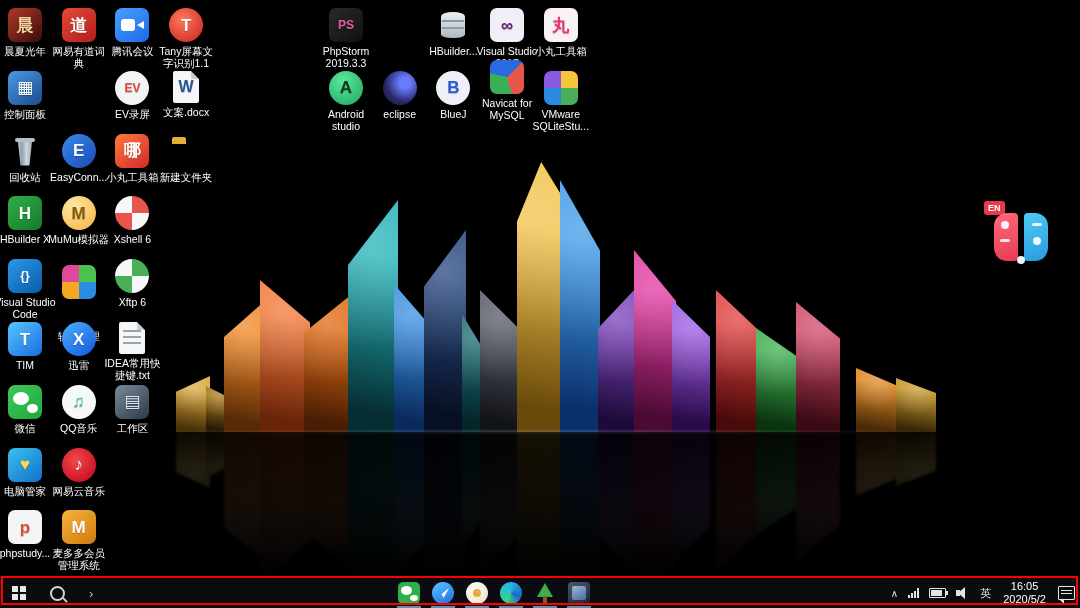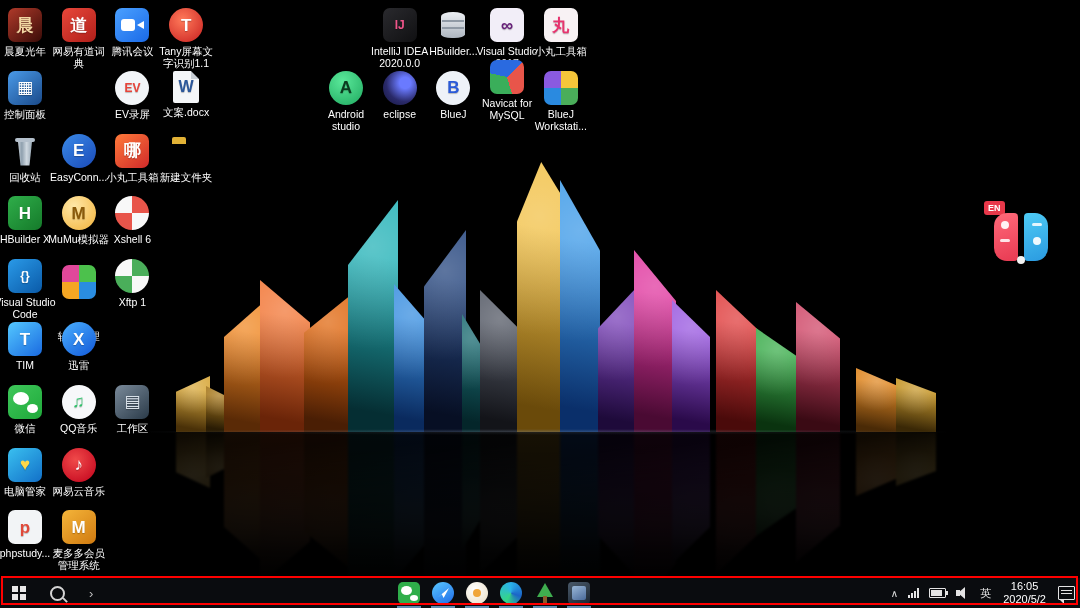--- a/index.html
+++ b/index.html
@@ -296,21 +296,25 @@
     <div class="dicon" style="left: 101.4px; top: 196.4px;">
       <div class="glyph circle" style="background: conic-gradient(rgb(232, 85, 74) 0deg, rgb(232, 85, 74) 25%, rgb(248, 248, 248) 0deg, rgb(248, 248, 248) 50%, rgb(232, 85, 74) 0deg, rgb(232, 85, 74) 75%, rgb(248, 248, 248) 0deg, rgb(248, 248, 248) 100%);">
         <span class="gtxt"></span>
       </div>
       <div class="dlabel">Xshell 6</div>
     </div>
     <div class="dicon" style="left: 101.4px; top: 259.2px;">
       <div class="glyph circle" style="background: conic-gradient(rgb(74, 174, 90) 0deg, rgb(74, 174, 90) 25%, rgb(248, 248, 248) 0deg, rgb(248, 248, 248) 50%, rgb(74, 174, 90) 0deg, rgb(74, 174, 90) 75%, rgb(248, 248, 248) 0deg, rgb(248, 248, 248) 100%);">
         <span class="gtxt"></span>
       </div>
-      <div class="dlabel">Xftp 1</div>
+      <div class="dlabel">Xftp 6</div>
+    </div>
+    <div class="dicon" style="left: 101.4px; top: 322px;">
+      <div class="glyph file"></div>
+      <div class="dlabel">IDEA常用快捷键.txt</div>
     </div>
     <div class="dicon" style="left: 101.4px; top: 384.8px;">
       <div class="glyph tile" style="background: linear-gradient(140deg, rgb(122, 138, 154), rgb(42, 58, 72));">
         <span class="gtxt" style="color: rgb(216, 224, 232);">▤</span>
       </div>
       <div class="dlabel">工作区</div>
     </div>
     <div class="dicon" style="left: 155.1px; top: 8px;">
       <div class="glyph circle" style="background: radial-gradient(circle at 40% 35%, rgb(255, 122, 90), rgb(200, 31, 31));">
         <span class="gtxt" style="color: rgb(255, 255, 255);">T</span>
@@ -322,25 +326,25 @@
         <span class="gtxt">W</span>
       </div>
       <div class="dlabel">文案.docx</div>
     </div>
     <div class="dicon" style="left: 155.1px; top: 133.6px;">
       <div class="glyph folder">
         <span class="gtxt"></span>
       </div>
       <div class="dlabel">新建文件夹</div>
     </div>
-    <div class="dicon" style="left: 368.7px; top: 8px;">
+    <div class="dicon" style="left: 315px; top: 8px;">
       <div class="glyph tile" style="background: linear-gradient(140deg, rgb(42, 42, 46), rgb(16, 16, 18));">
-        <span class="gtxt" style="color: rgb(240, 85, 138); font-size: 12px;">IJ</span>
-      </div>
-      <div class="dlabel">IntelliJ IDEA 2020.0.0</div>
+        <span class="gtxt" style="color: rgb(232, 90, 160); font-size: 12px;">PS</span>
+      </div>
+      <div class="dlabel">PhpStorm 2019.3.3</div>
     </div>
     <div class="dicon" style="left: 422.4px; top: 8px;">
       <div class="glyph db"></div>
       <div class="dlabel">HBuilder...</div>
     </div>
     <div class="dicon" style="left: 476.1px; top: 8px;">
       <div class="glyph tile" style="background: rgb(242, 238, 248);">
         <span class="gtxt" style="color: rgb(104, 33, 122);">∞</span>
       </div>
       <div class="dlabel">Visual Studio 2017</div>
@@ -372,21 +376,21 @@
     <div class="dicon" style="left: 476.1px; top: 60px;">
       <div class="glyph tile" style="background: conic-gradient(from 45deg, rgb(232, 85, 74) 0deg, rgb(232, 85, 74) 33%, rgb(58, 174, 90) 0deg, rgb(58, 174, 90) 66%, rgb(42, 106, 224) 0deg, rgb(42, 106, 224) 100%);">
         <span class="gtxt"></span>
       </div>
       <div class="dlabel">Navicat for MySQL</div>
     </div>
     <div class="dicon" style="left: 529.8px; top: 70.8px;">
       <div class="glyph tile" style="background: conic-gradient(rgb(245, 198, 58) 0deg, rgb(245, 198, 58) 25%, rgb(74, 174, 90) 0deg, rgb(74, 174, 90) 50%, rgb(42, 138, 224) 0deg, rgb(42, 138, 224) 75%, rgb(138, 90, 224) 0deg, rgb(138, 90, 224) 100%);">
         <span class="gtxt"></span>
       </div>
-      <div class="dlabel">BlueJ Workstati...</div>
+      <div class="dlabel">VMware SQLiteStu...</div>
     </div>
   </div>
 
 <div id="joycon">
   <span class="en-badge">EN</span>
   <div class="jc jc-l"></div>
   <div class="jc jc-r"></div>
   <div class="jc-mid"></div>
 </div>
 

